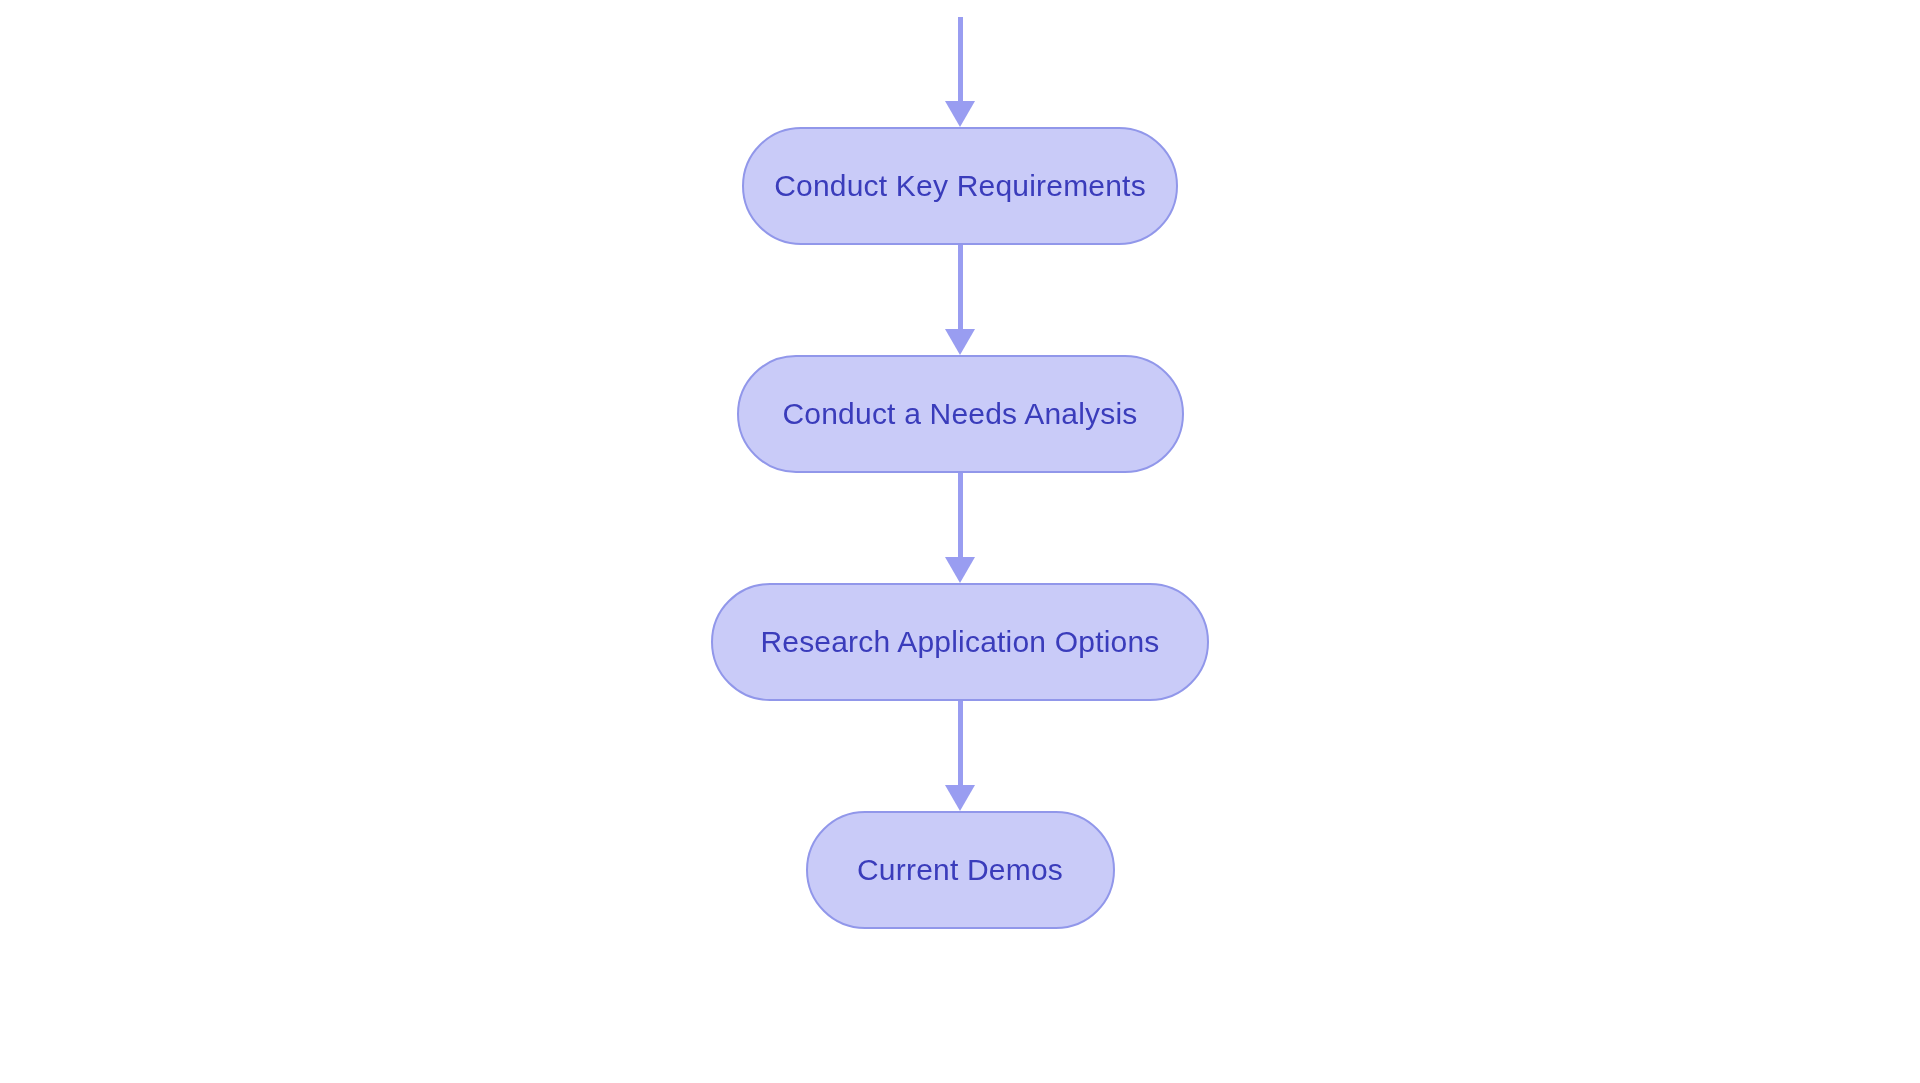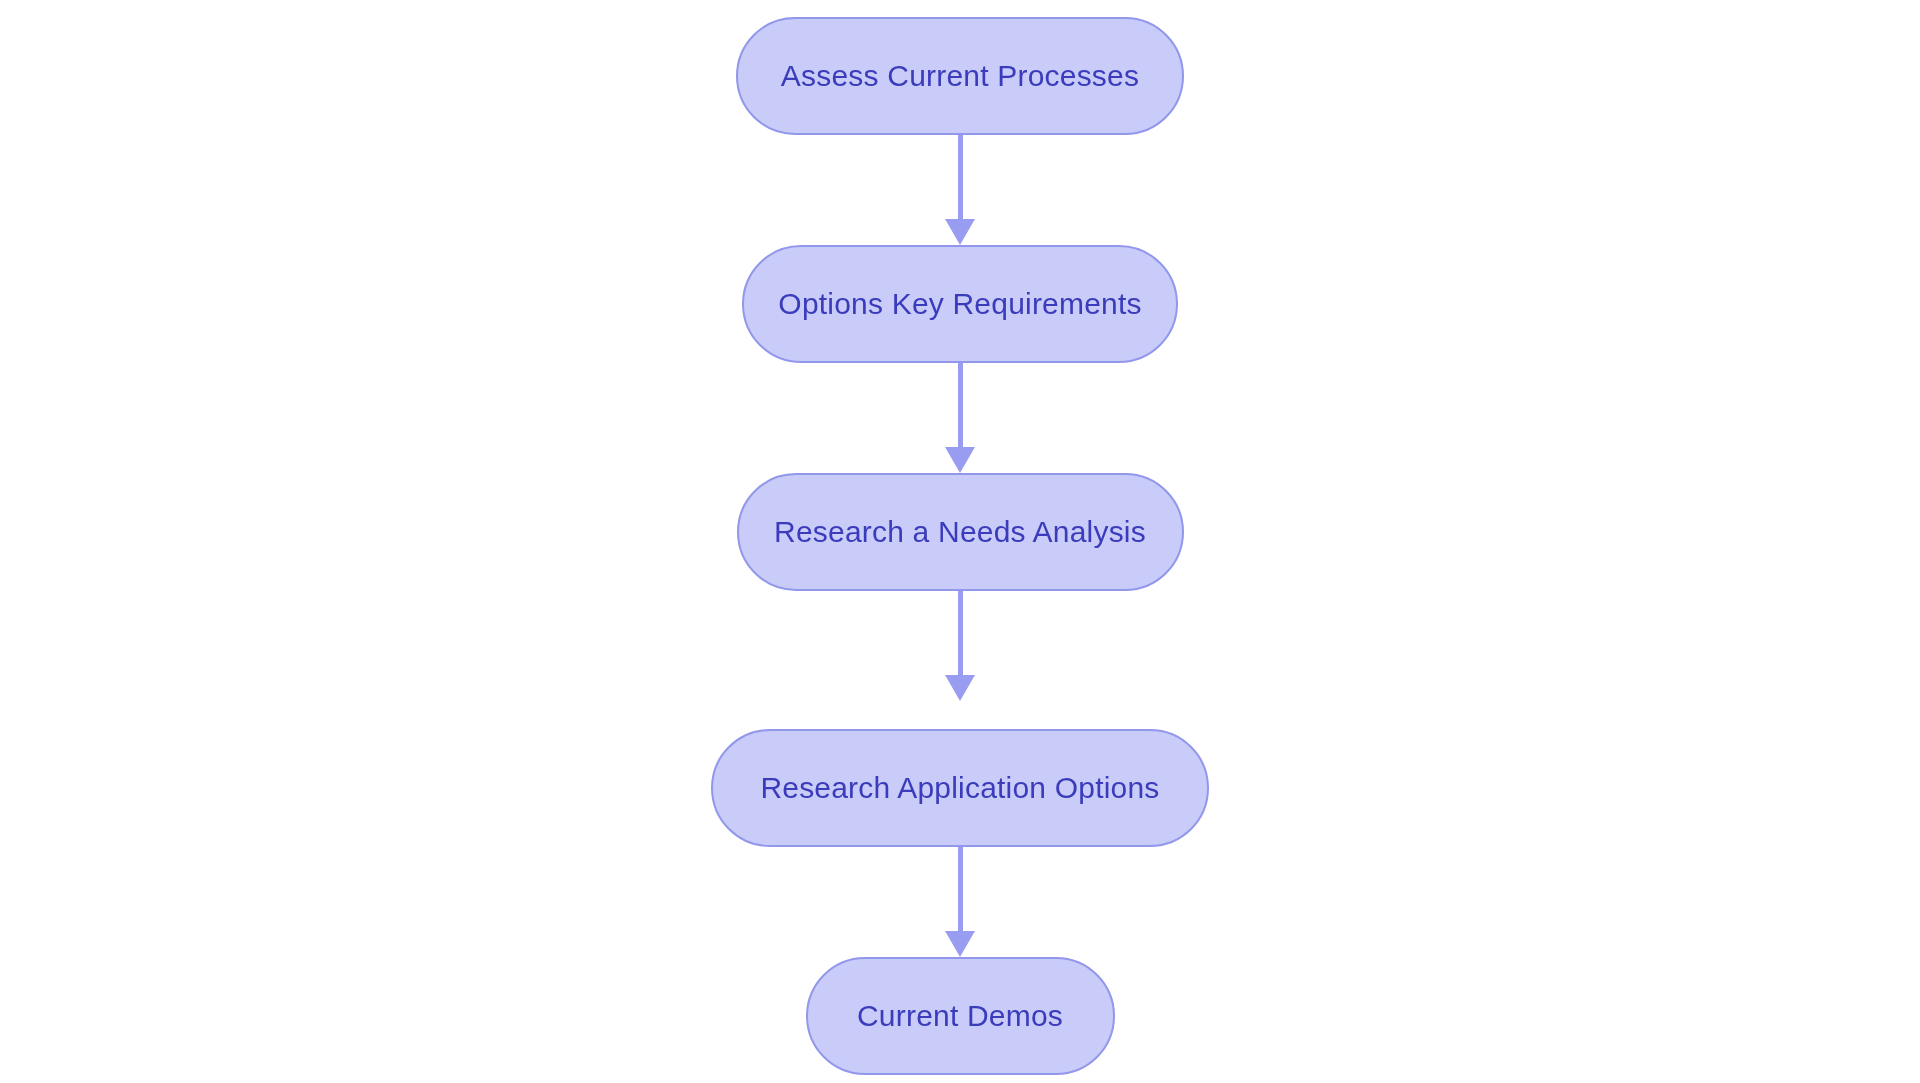--- a/index.html
+++ b/index.html
@@ -45,21 +45,21 @@
   .node-label {
     font-size: 30px;
     font-weight: 400;
     letter-spacing: 0.2px;
     color: var(--node-text);
     white-space: nowrap;
   }
   .n1 { width: 448px; }
   .n2 { width: 436px; }
   .n3 { width: 447px; }
-  .n4 { width: 498px; margin-top: 28px; }
+  .n4 { width: 498px; }
   .n5 { width: 309px; }
   .connector {
     height: 110px;
     display: flex;
     flex-direction: column;
     align-items: center;
     flex: 0 0 auto;
   }
   .arrow-line {
     width: 5px;
@@ -74,40 +74,37 @@
     border-top: 26px solid var(--arrow);
     flex: 0 0 auto;
   }
 </style>
 </head>
 <body>
 
 <div class="canvas">
   <div class="flow-column">
 
-    <div class="node n1">
-      <span class="node-label">Assess Current Processes</span>
-    </div>
 
     <div class="connector">
       <div class="arrow-line"></div>
       <div class="arrow-head"></div>
     </div>
 
     <div class="node n2">
-      <span class="node-label">Options Key Requirements</span>
+      <span class="node-label">Conduct Key Requirements</span>
     </div>
 
     <div class="connector">
       <div class="arrow-line"></div>
       <div class="arrow-head"></div>
     </div>
 
     <div class="node n3">
-      <span class="node-label">Research a Needs Analysis</span>
+      <span class="node-label">Conduct a Needs Analysis</span>
     </div>
 
     <div class="connector">
       <div class="arrow-line"></div>
       <div class="arrow-head"></div>
     </div>
 
     <div class="node n4">
       <span class="node-label">Research Application Options</span>
     </div>

